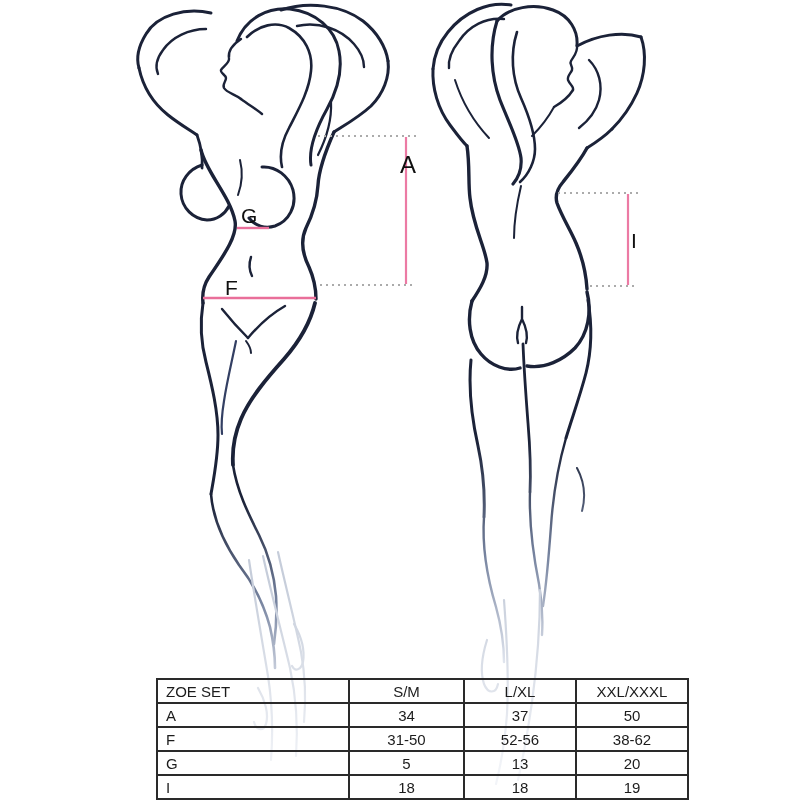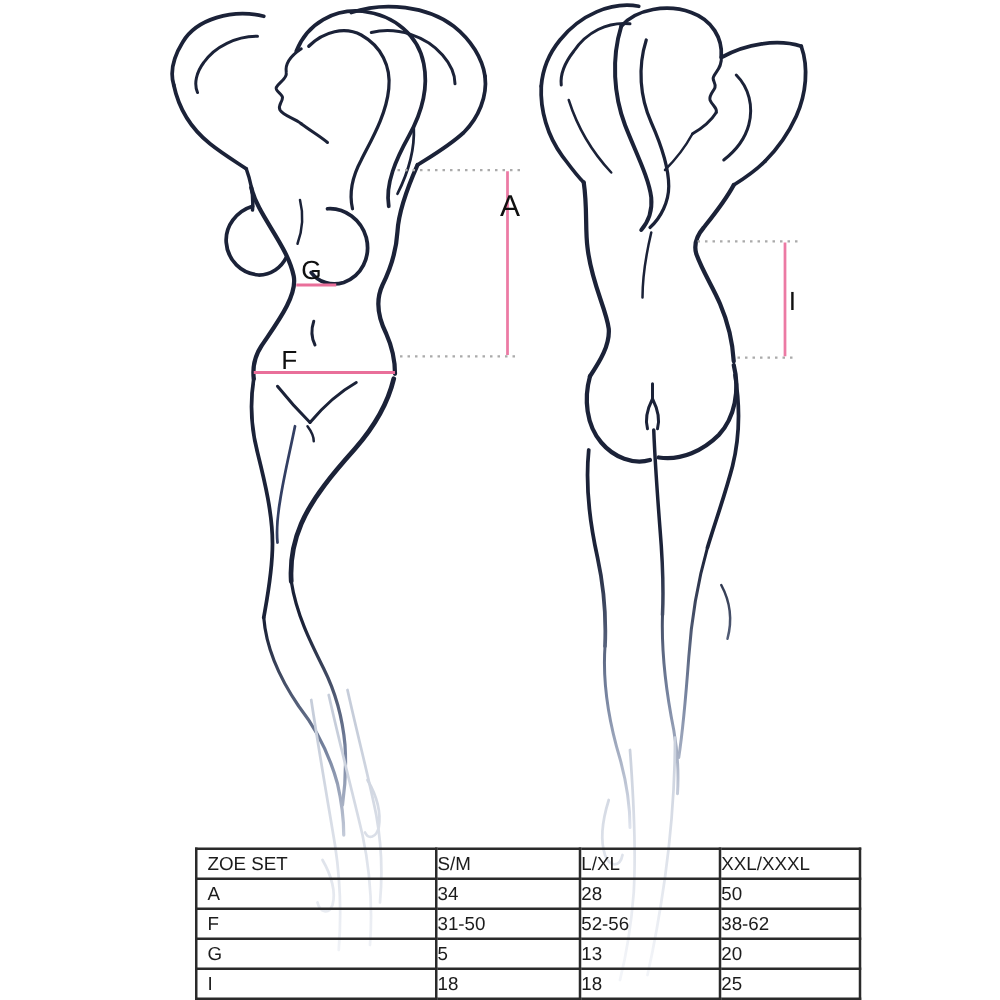--- a/index.html
+++ b/index.html
@@ -7,21 +7,21 @@
     position:relative;width:800px;height:800px;background:#ffffff;
     overflow:hidden;font-family:"Liberation Sans",sans-serif;
   }
   .canvas svg{position:absolute;left:0;top:0;}
   table.size-table{
     position:absolute;left:156px;top:678px;width:531px;height:122px;
     border-collapse:collapse;table-layout:fixed;background:transparent;
     font-size:15px;color:#1c1c1c;
   }
   table.size-table th,table.size-table td{
-    border:2px solid #2a2a2a;font-weight:400;text-align:left;
+    border:2px solid #2a2a2a;font-weight:400;text-align:center;
     padding:0;line-height:1;white-space:nowrap;
   }
   table.size-table .c0{text-align:left;padding-left:8px;}
   .marker-label{font-family:"Liberation Sans",sans-serif;fill:#101010;}
 </style>
 </head>
 <body>
 
 <div class="canvas">
 
@@ -140,37 +140,37 @@
     <tbody>
       <tr>
         <th class="c0">ZOE SET</th>
         <th>S/M</th>
         <th>L/XL</th>
         <th>XXL/XXXL</th>
       </tr>
       <tr>
         <td class="c0">A</td>
         <td>34</td>
-        <td>28</td>
+        <td>37</td>
         <td>50</td>
       </tr>
       <tr>
         <td class="c0">F</td>
         <td>31-50</td>
         <td>52-56</td>
         <td>38-62</td>
       </tr>
       <tr>
         <td class="c0">G</td>
         <td>5</td>
         <td>13</td>
         <td>20</td>
       </tr>
       <tr>
         <td class="c0">I</td>
         <td>18</td>
         <td>18</td>
-        <td>25</td>
+        <td>19</td>
       </tr>
     </tbody>
   </table>
 
 </div>
 
 </body></html>

